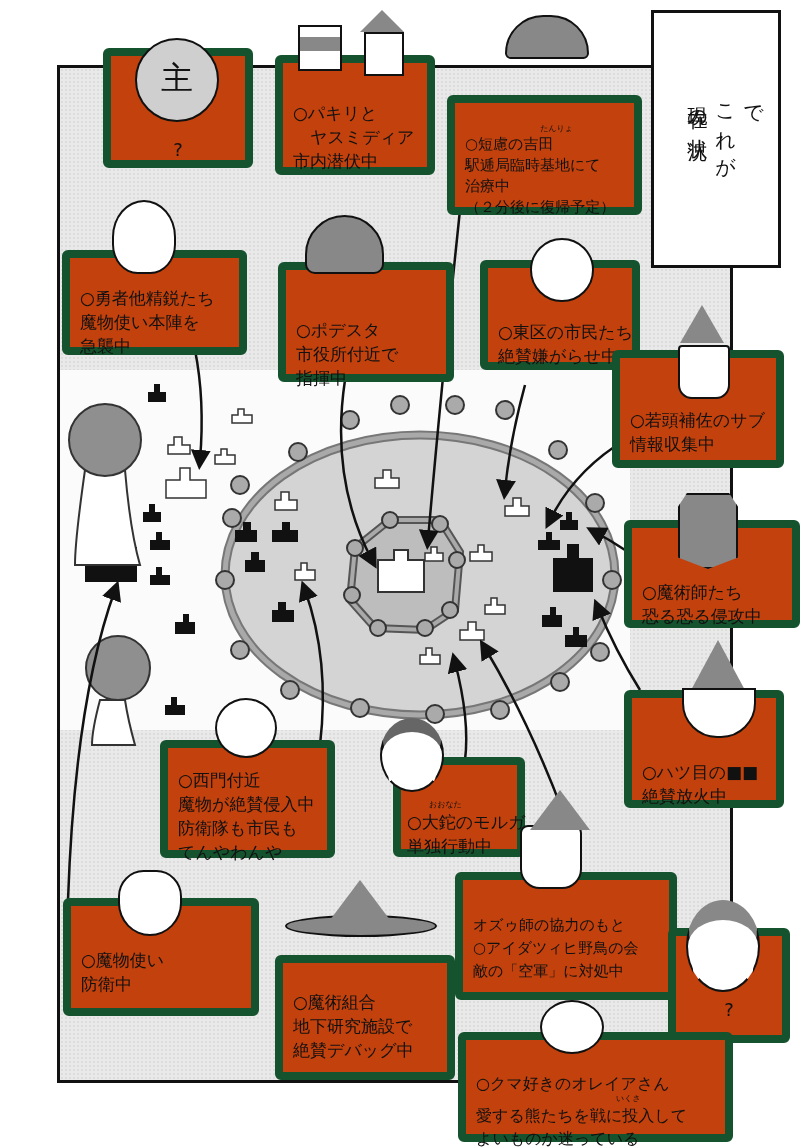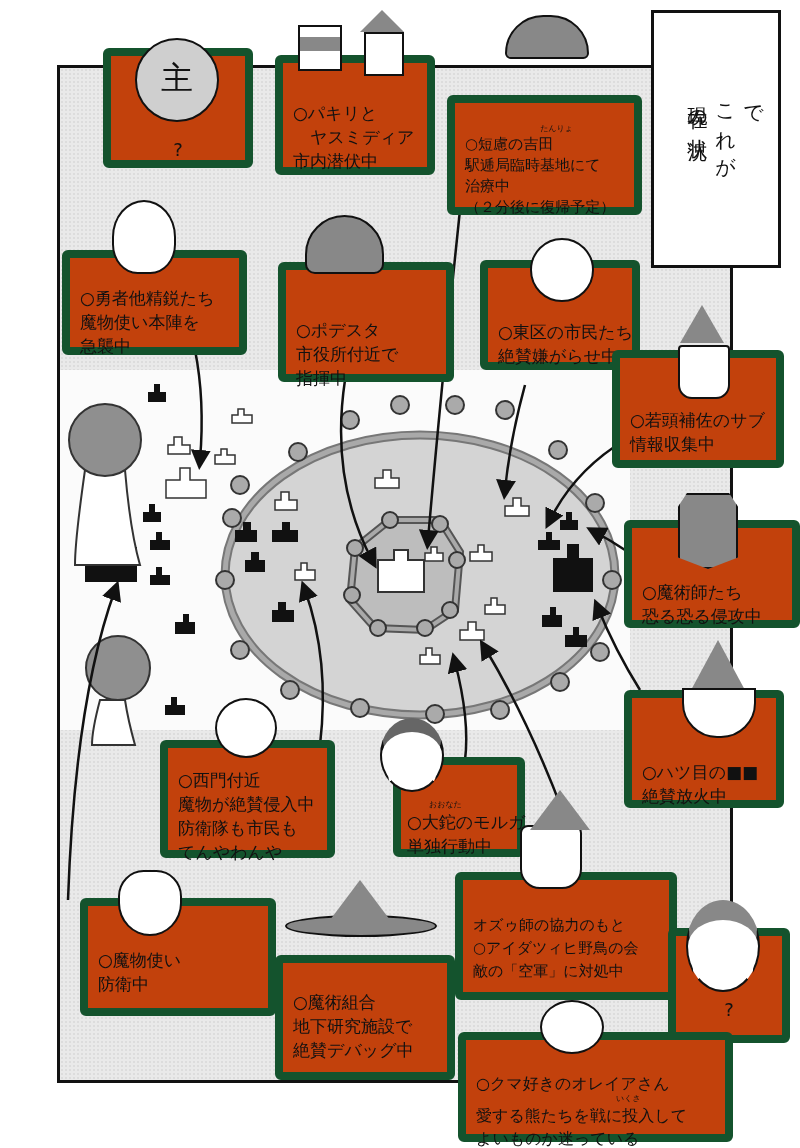--- a/index.html
+++ b/index.html
@@ -206,21 +206,21 @@
 </div>
 <div class="face" style="left:215px;top:698px;width:58px;height:56px;border-radius:50%;background:#fff;border:2px solid #111;"></div>
 
 <div class="box" style="left:355px;top:757px;width:132px;height:100px;padding:36px 6px 0 6px;margin-left:38px;">
   <span class="ruby" style="padding-left:22px;">おおなた</span>
   <span class="t">○大鉈のモルガ</span>
   <span class="t">単独行動中</span>
 </div>
 <div class="face" style="left:380px;top:718px;width:60px;height:58px;border-radius:50%;background:#fff;border:2px solid #111;border-top:14px solid #666;"></div>
 
-<div class="box" style="left:80px;top:898px;width:196px;height:118px;padding-top:42px;">
+<div class="box" style="left:63px;top:898px;width:196px;height:118px;padding-top:42px;">
   <span class="t">○魔物使い</span>
   <span class="t">防衛中</span>
 </div>
 <div class="face" style="left:118px;top:870px;width:60px;height:62px;border-radius:40% 40% 50% 50%;background:#fff;border:2px solid #111;"></div>
 
 <div class="box" style="left:275px;top:955px;width:180px;height:125px;padding-top:27px;">
   <span class="t">○魔術組合</span>
   <span class="t">地下研究施設で</span>
   <span class="t">絶賛デバッグ中</span>
 </div>

